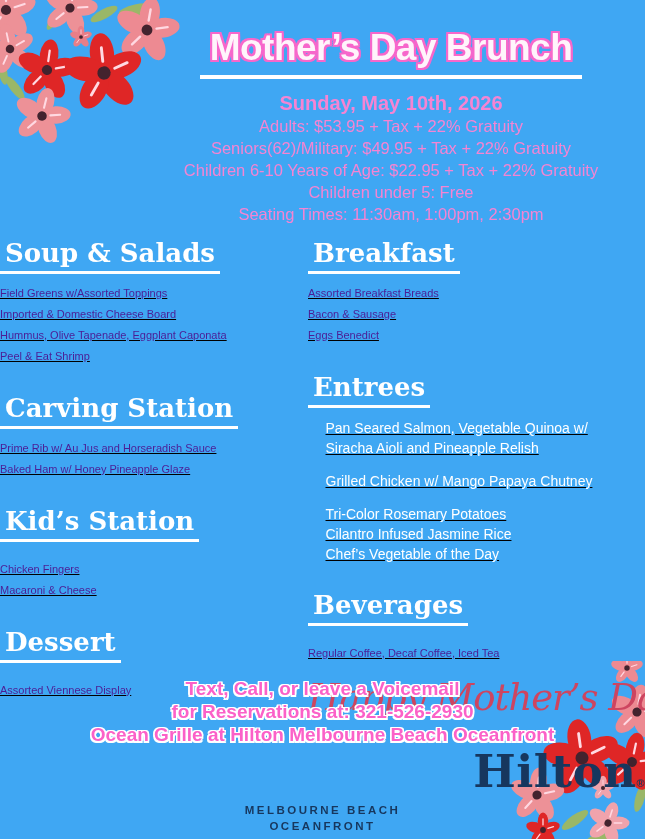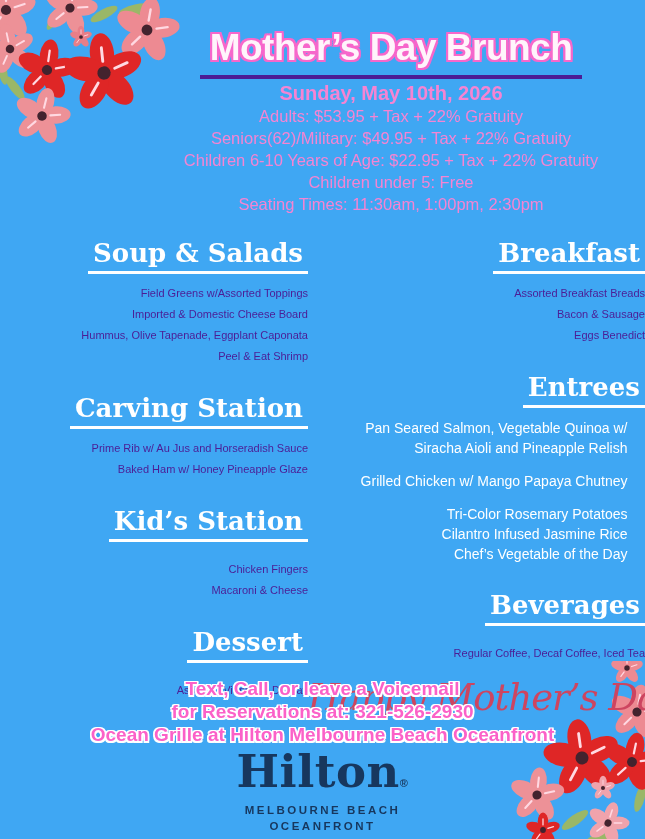--- a/index.html
+++ b/index.html
@@ -11,34 +11,34 @@
     overflow:hidden;
   }
   .page { position:relative; width:645px; height:839px; }
 
   
   .header { position:absolute; top:26px; left:140px; width:502px; text-align:center; }
   .title {
     display:inline-block;
     font-size:37px; font-weight:bold; letter-spacing:-0.5px;
     color:#FFF4FB; line-height:1.1;
-    padding:2px 10px 6px; border-bottom:4px solid #4c1d95;
+    padding:2px 10px 6px; border-bottom:4px solid #ffffff;
     text-shadow:
       -2px -2px 0 #F767CB, -2px 0 0 #F767CB, -2px 2px 0 #F767CB,
        0 -2px 0 #F767CB,  0 2px 0 #F767CB,
        2px -2px 0 #F767CB,  2px 0 0 #F767CB,  2px 2px 0 #F767CB;
   }
-  .date { margin-top:2px; font-size:20px; font-weight:bold; color:#F584D3; line-height:24px; }
+  .date { margin-top:12px; font-size:20px; font-weight:bold; color:#F584D3; line-height:24px; }
   .pricing { font-size:16.5px; font-weight:normal; color:#F584D3; line-height:21px; margin-top:1px; }
 
   
   .columns { position:absolute; top:239px; left:0; width:645px; display:flex; }
   .col-left  { width:308px; }
   .col-right { width:337px; }
-  .section { text-align:right; }
+  .section { text-align:left;text-decoration:underline; }
   .section + .section { margin-top:27px; }
   .heading {
     font-family:"DejaVu Serif","Liberation Serif",serif;
     font-size:26px; font-weight:bold; color:#FFFFFF; line-height:1.15;
   }
   .heading .ul { display:inline-block; border-bottom:3px solid #FFFFFF; padding:0 5px 2px; }
   .items { margin-top:9px; font-size:11px; color:#4c1d95; line-height:21px; font-weight:normal; }
   .items.gap-lg { margin-top:17px; }
   .group { max-width:302px; margin:0 auto; font-size:14px; color:#FFFFFF; line-height:20px; }
   .groups { margin-top:10px; }
@@ -56,21 +56,21 @@
     position:absolute; top:677px; left:0; width:645px; text-align:center;
     font-size:19px; font-weight:bold; color:#FB61C8; line-height:23px;
     text-shadow:
       -1.5px -1.5px 0 #FFFFFF, -1.5px 0 0 #FFFFFF, -1.5px 1.5px 0 #FFFFFF,
        0 -1.5px 0 #FFFFFF,  0 1.5px 0 #FFFFFF,
        1.5px -1.5px 0 #FFFFFF,  1.5px 0 0 #FFFFFF,  1.5px 1.5px 0 #FFFFFF;
   }
   .logo { position:absolute; top:748px; left:0; width:645px; text-align:center; color:#17375E; }
   .logo-word {
     font-family:"DejaVu Serif","Liberation Serif",serif;
-    font-size:45px; font-weight:bold; line-height:1.05; letter-spacing:0.5px;
+    font-size:45px; font-weight:bold; line-height:1.05; letter-spacing:0.5px;text-align:right;
   }
   .reg { font-size:11px; font-family:"Liberation Sans",sans-serif; }
   .logo-loc { margin-top:7px; font-size:11.5px; font-weight:bold; letter-spacing:2.5px; line-height:16px; }
 
   
   .floral { position:absolute; pointer-events:none; }
   .floral.tl { top:0; left:0; }
   .floral.br { right:0; bottom:0; }
 </style>
 </head>

